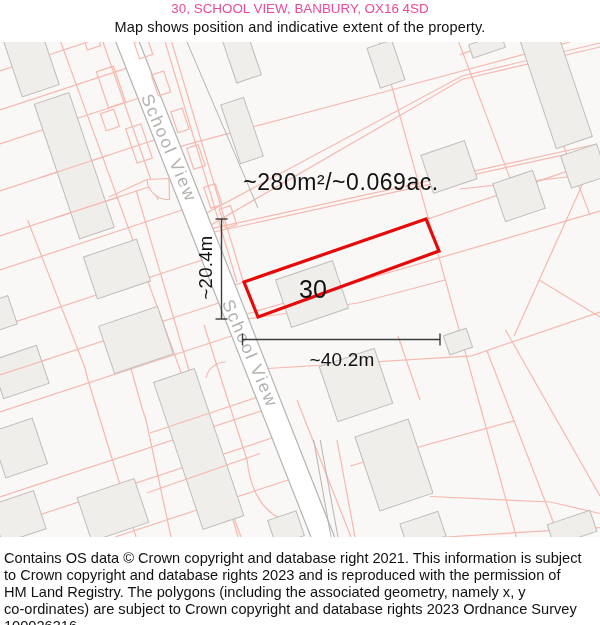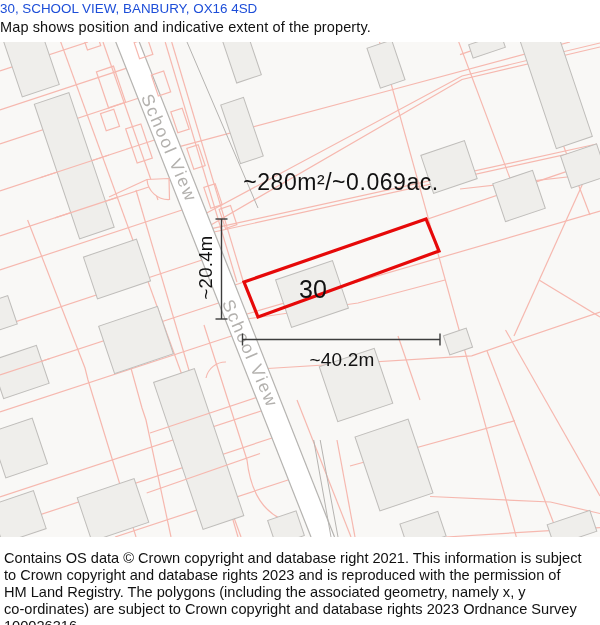--- a/index.html
+++ b/index.html
@@ -1,17 +1,17 @@
 <!DOCTYPE html>
 <html><head><meta charset="utf-8">
 <style>
 html,body{margin:0;padding:0;background:#fff;width:600px;height:625px;overflow:hidden}
 body{font-family:"Liberation Sans", sans-serif;position:relative}
-.title{position:absolute;top:1px;left:0;width:600px;text-align:left;font-size:13.4px;color:#1d4ed8}
-.subtitle{position:absolute;top:18.5px;left:0;width:600px;text-align:left;font-size:14.5px;letter-spacing:0.12px;color:#111}
+.title{position:absolute;top:1px;left:0;width:600px;text-align:center;font-size:13.4px;color:#ec4899}
+.subtitle{position:absolute;top:18.5px;left:0;width:600px;text-align:center;font-size:14.5px;letter-spacing:0.12px;color:#111}
 .footer{position:absolute;top:550px;left:4px;width:596px;font-size:14.6px;line-height:17px;color:#111}
 </style></head>
 <body>
 
 <div class="title">30, SCHOOL VIEW, BANBURY, OX16 4SD</div>
 
 <div class="subtitle">Map shows position and indicative extent of the property.</div>
 
 <svg width="600" height="495" viewBox="0 42 600 495" style="position:absolute;left:0;top:42px">
 

